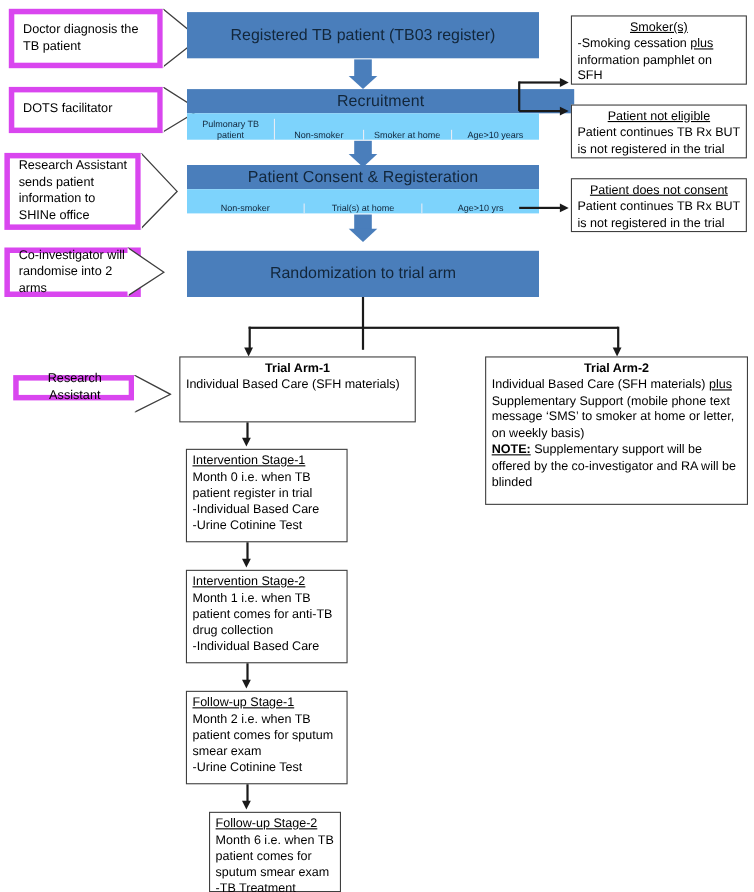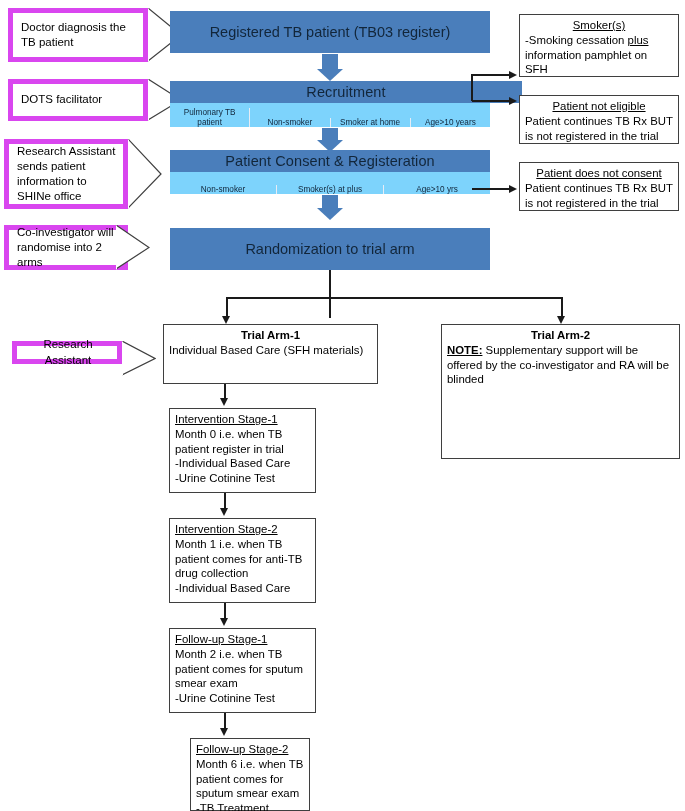--- a/index.html
+++ b/index.html
@@ -167,21 +167,21 @@
 <div class="blue-arrow" style="left:312px;top:128px;width:36px;height:24px;">
   <div class="stem" style="top:0;width:16px;height:13px;"></div>
   <div class="head" style="top:12px;"></div>
 </div>
 
 <div class="abs blue-head" style="left:170px;top:150px;width:320px;height:22px;">
   <span>Patient Consent &amp; Registeration</span>
 </div>
 <div class="abs sub-strip" style="left:170px;top:172px;width:320px;height:22px;">
   <div class="sub-cell">Non-smoker</div>
-  <div class="sub-cell">Smoker(s) at plus</div>
+  <div class="sub-cell">Trial(s) at home</div>
   <div class="sub-cell">Age&gt;10 yrs</div>
 </div>
 
 <div class="blue-arrow" style="left:312px;top:195px;width:36px;height:25px;">
   <div class="stem" style="top:0;width:16px;height:14px;"></div>
   <div class="head" style="top:13px;"></div>
 </div>
 
 <div class="abs blue-big" style="left:170px;top:228px;width:320px;height:42px;">
   <span>Randomization to trial arm</span>
@@ -220,20 +220,21 @@
 <div class="line-v abs" style="left:561px;top:297px;height:22px;"></div>
 <div class="arrow-down abs" style="left:557.3px;top:316px;"></div>
 
 <div class="abs pbox" style="left:163px;top:324px;width:215px;height:60px;">
   <div class="ctr ttl">Trial Arm-1</div>
   <div>Individual Based Care (SFH materials)</div>
 </div>
 
 <div class="abs pbox" style="left:441px;top:324px;width:239px;height:135px;">
   <div class="ctr ttl">Trial Arm-2</div>
+  <div><span>Individual Based Care (SFH materials) </span><u class="ul">plus</u><span> Supplementary Support (mobile phone text message ‘SMS’ to smoker at home or letter, on weekly basis)</span></div>
   <div><u class="ul"><b>NOTE:</b></u><span> Supplementary support will be offered by the co-investigator and RA will be blinded</span></div>
 </div>
 
 <div class="line-v abs" style="left:224px;top:384px;height:16px;"></div>
 <div class="arrow-down abs" style="left:220.3px;top:398px;"></div>
 
 <div class="abs pbox" style="left:169px;top:408px;width:147px;height:85px;">
   <div><u class="ul">Intervention Stage-1</u></div>
   <div>Month 0 i.e. when TB patient register in trial</div>
   <div>-Individual Based Care</div>

